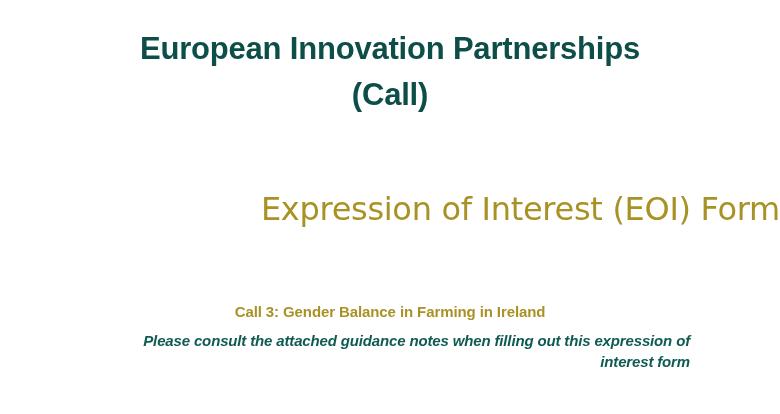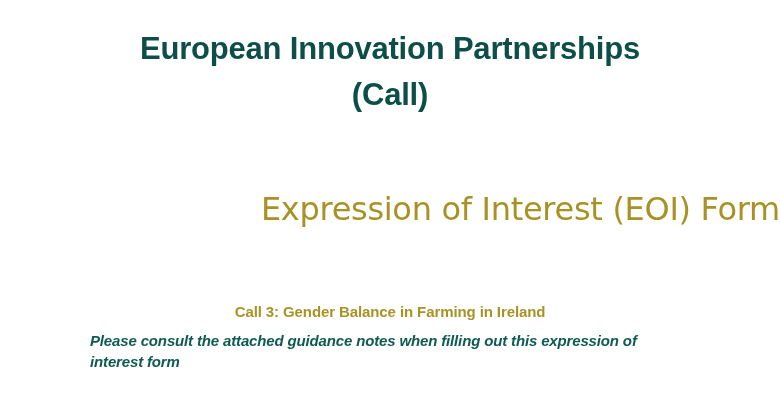--- a/index.html
+++ b/index.html
@@ -71,21 +71,21 @@
     letter-spacing: -0.1px;
     margin-top: 41px;
   }
 
   
   .guidance-note {
     position: absolute;
     top: 330px;
     left: 90px;
     width: 600px;
-    text-align: left;
+    text-align: right;
     color: #0f5b52;
     font-family: "Liberation Sans", sans-serif;
     font-size: 15px;
     font-weight: bold;
     font-style: italic;
     line-height: 21px;
     letter-spacing: -0.15px;
   }
 </style>
 </head>

